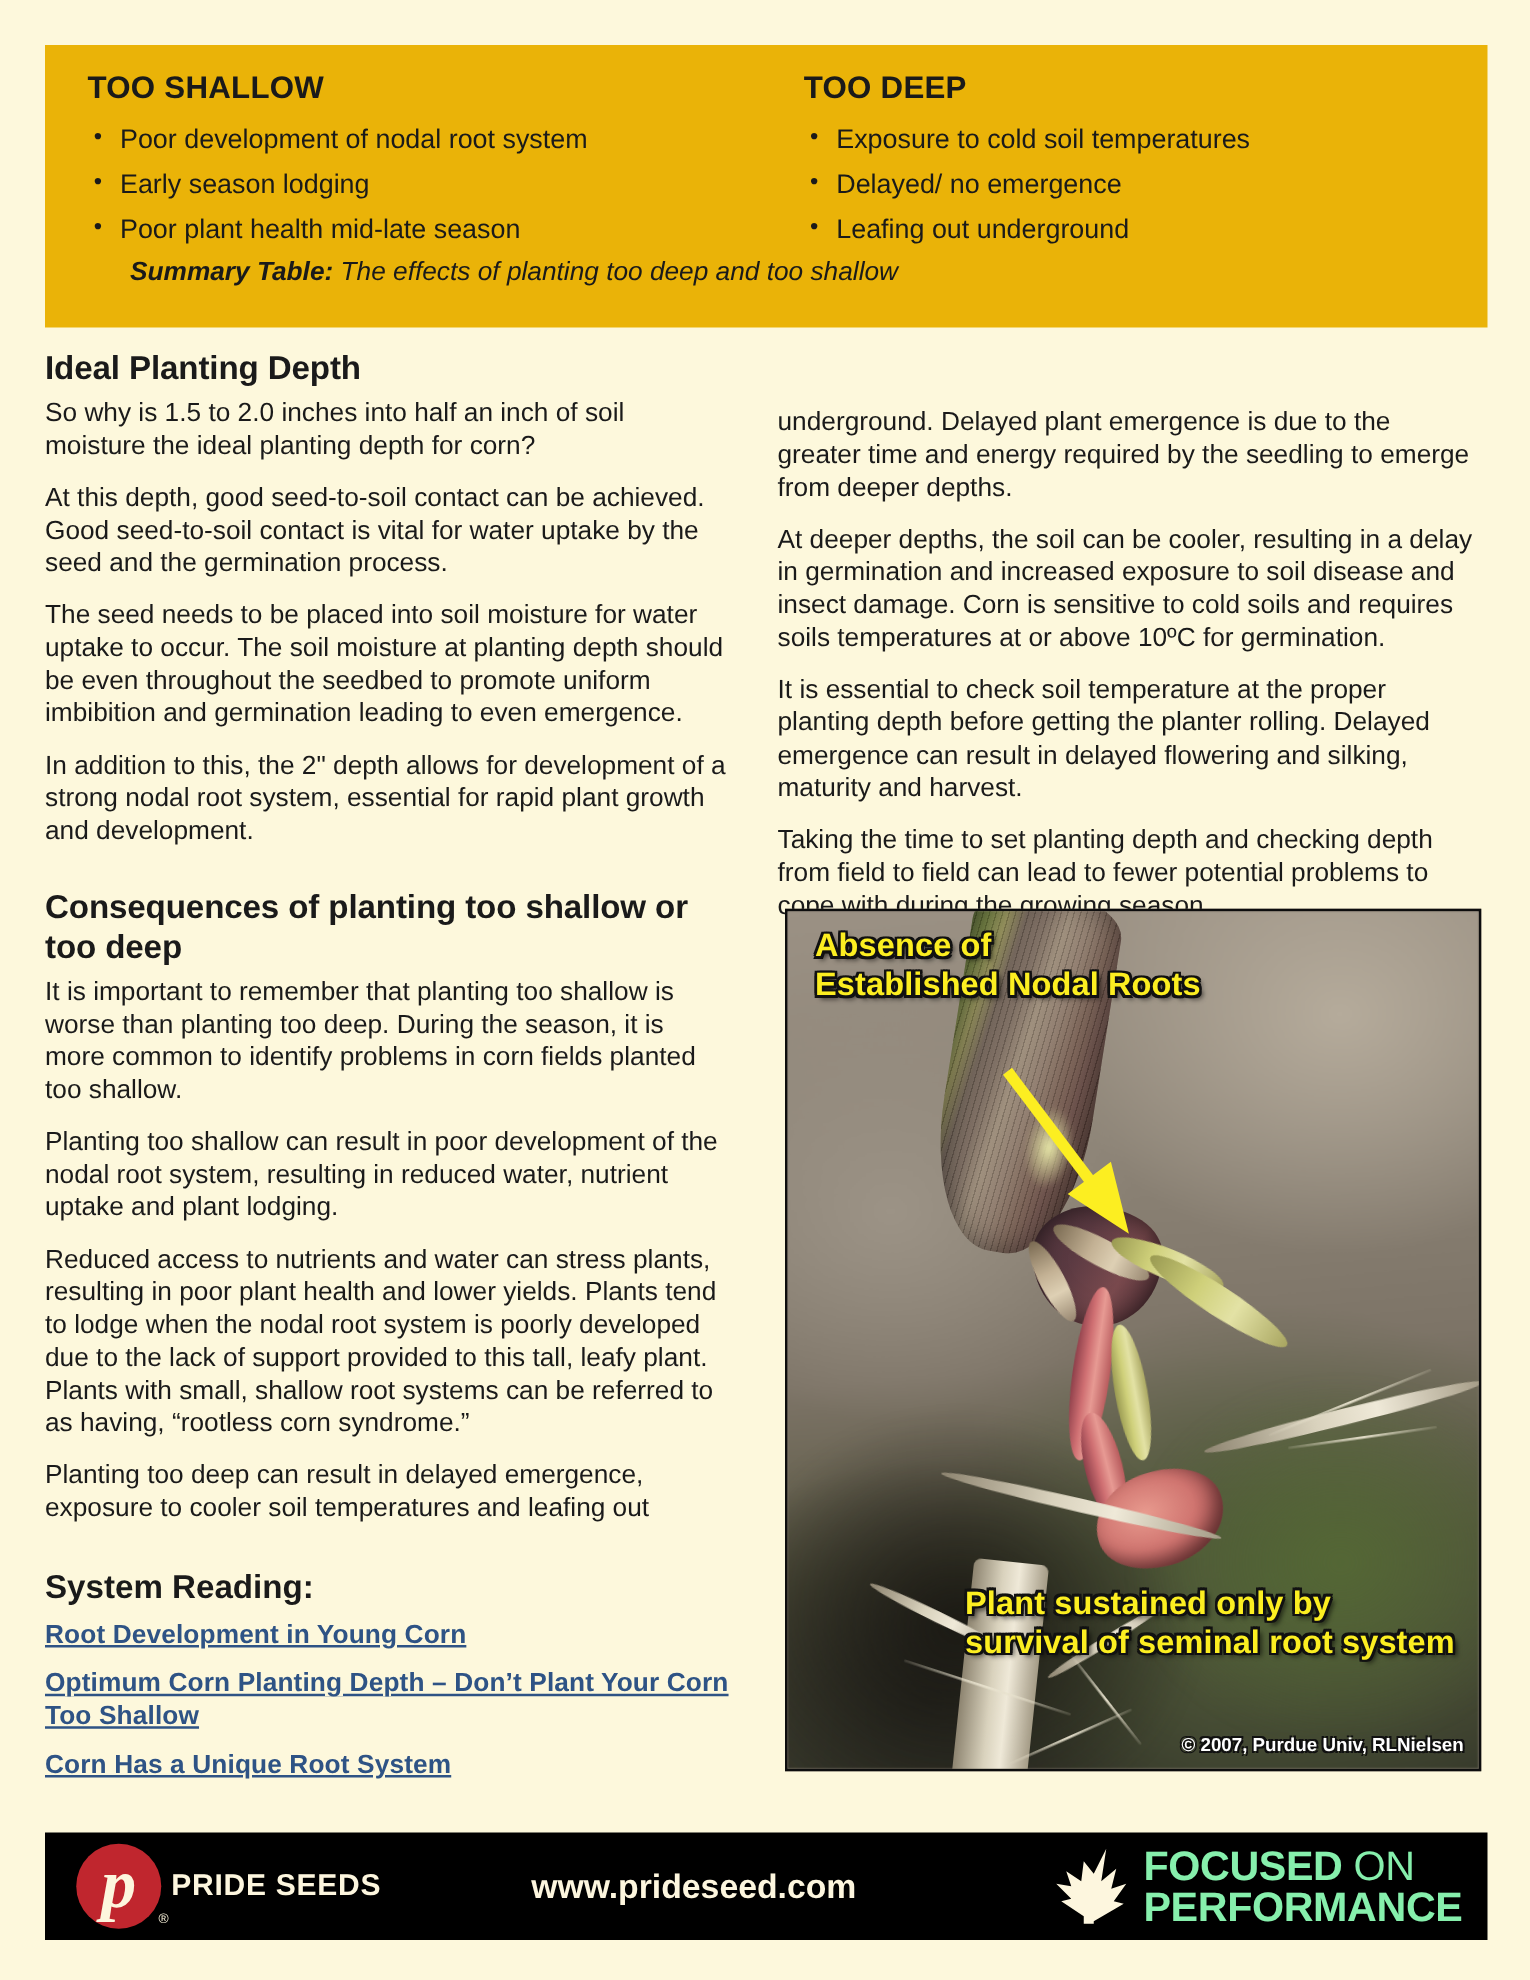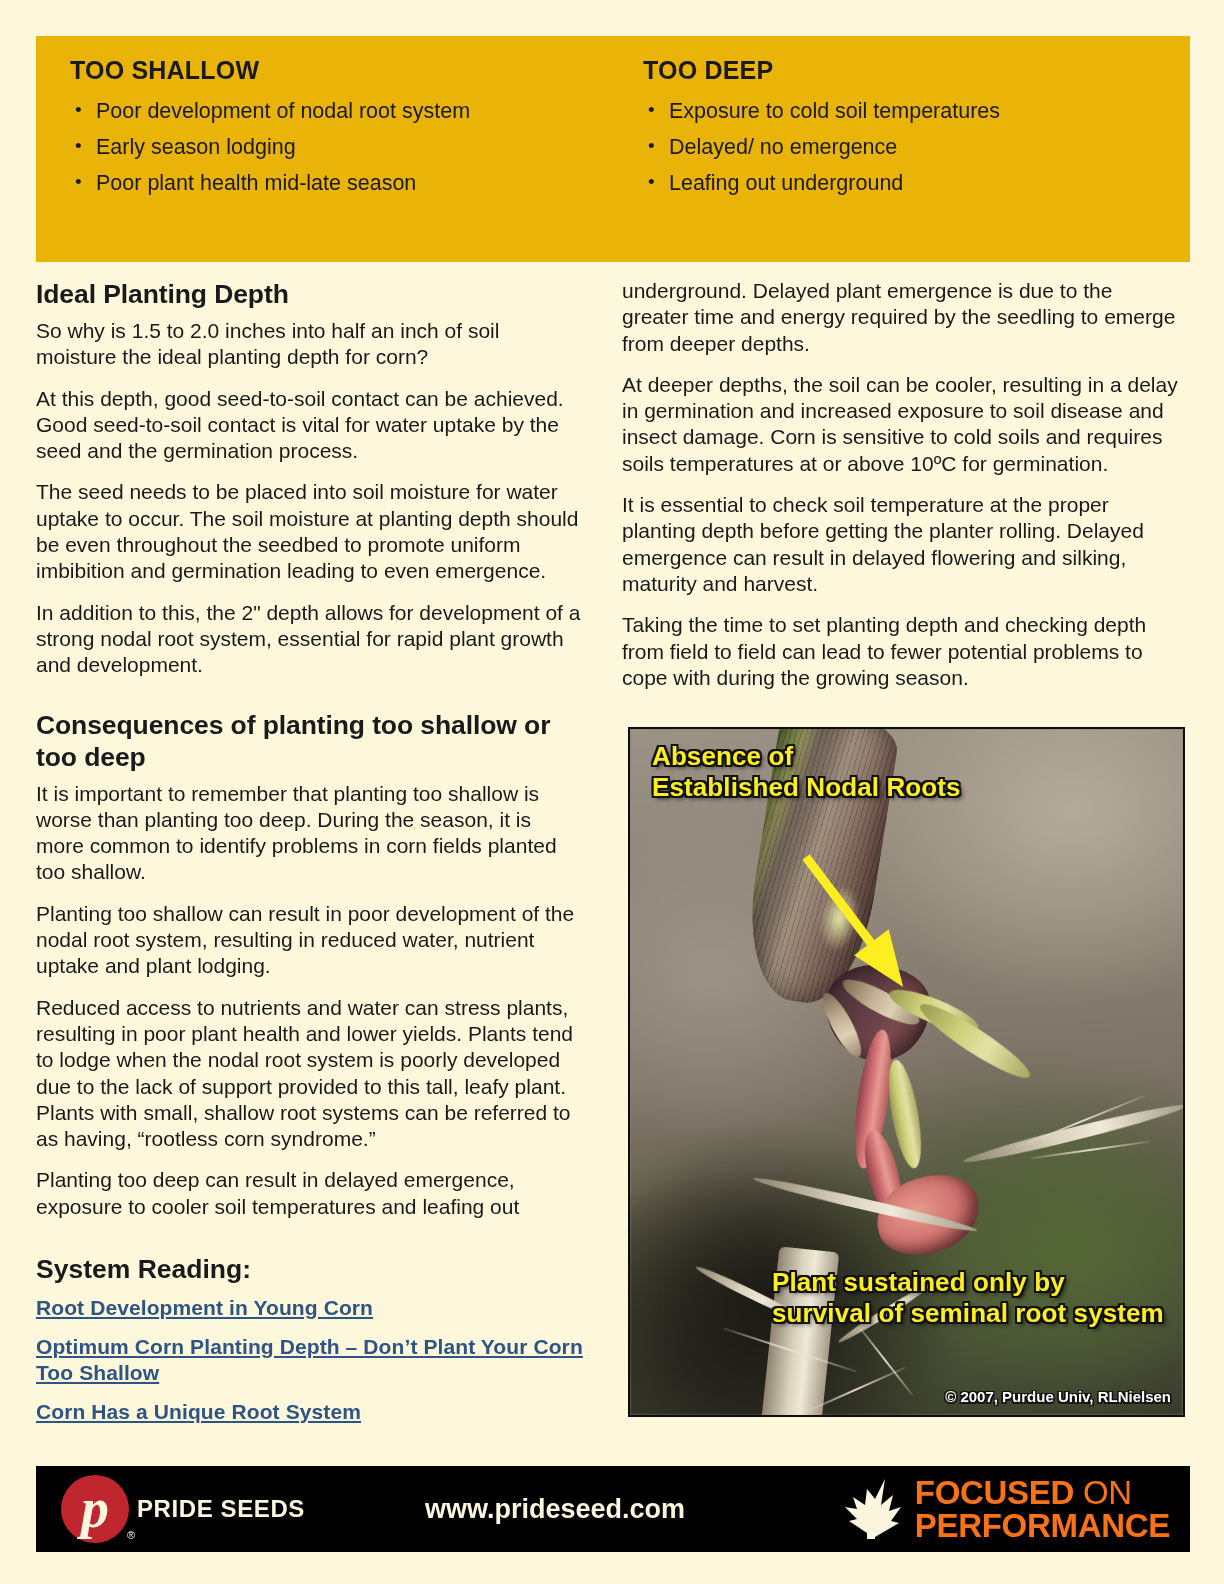--- a/index.html
+++ b/index.html
@@ -70,21 +70,21 @@
     font-style: italic;
   }
 
   
   .col {
     position: absolute;
     top: 278px;
     width: 548px;
   }
   .col-left  { left: 36px; }
-  .col-right { left: 622px; width: 556px; }
+  .col-right { left: 622px; width: 556px; margin-top: 47px; }
 
   h2.section-title {
     font-size: 26.5px;
     font-weight: bold;
     margin: 0 0 8px 0;
     line-height: 32px;
     letter-spacing: -0.1px;
   }
   h2.section-title.spaced { margin-top: 30px; }
 
@@ -331,21 +331,21 @@
     margin-left: 120px;
   }
   .tagline-wrap {
     margin-left: auto;
     margin-right: 20px;
     display: flex;
     align-items: center;
   }
   .leaf-icon { margin-right: 12px; }
   .tagline {
-    color: #f97316;
+    color: #86efac;
     line-height: 33px;
   }
   .tagline .l1 { font-size: 33px; font-weight: bold; letter-spacing: -0.3px; }
   .tagline .l1 .light { font-weight: normal; }
   .tagline .l2 { font-size: 33px; font-weight: bold; letter-spacing: -0.3px; }
 </style>
 </head>
 <body>
 
 <div class="summary-panel">
@@ -360,20 +360,23 @@
     </div>
     <div class="summary-col right">
       <div class="summary-heading">TOO DEEP</div>
       <ul class="summary-list">
         <li>Exposure to cold soil temperatures</li>
         <li>Delayed/ no emergence</li>
         <li>Leafing out underground</li>
       </ul>
     </div>
   </div>
+  <div class="summary-caption">
+    <span class="lead">Summary Table:</span><span> The effects of planting too deep and too shallow</span>
+  </div>
 </div>
 
 <div class="col col-left">
   <h2 class="section-title">Ideal Planting Depth</h2>
   <p class="body">So why is 1.5 to 2.0 inches into half an inch of soil moisture the ideal planting depth for corn?</p>
   <p class="body">At this depth, good seed-to-soil contact can be achieved. Good seed-to-soil contact is vital for water uptake by the seed and the germination process.</p>
   <p class="body">The seed needs to be placed into soil moisture for water uptake to occur. The soil moisture at planting depth should be even throughout the seedbed to promote uniform imbibition and germination leading to even emergence.</p>
   <p class="body">In addition to this, the 2" depth allows for development of a strong nodal root system, essential for rapid plant growth and development.</p>
 
   <h2 class="section-title spaced">Consequences of planting too shallow or too deep</h2>

